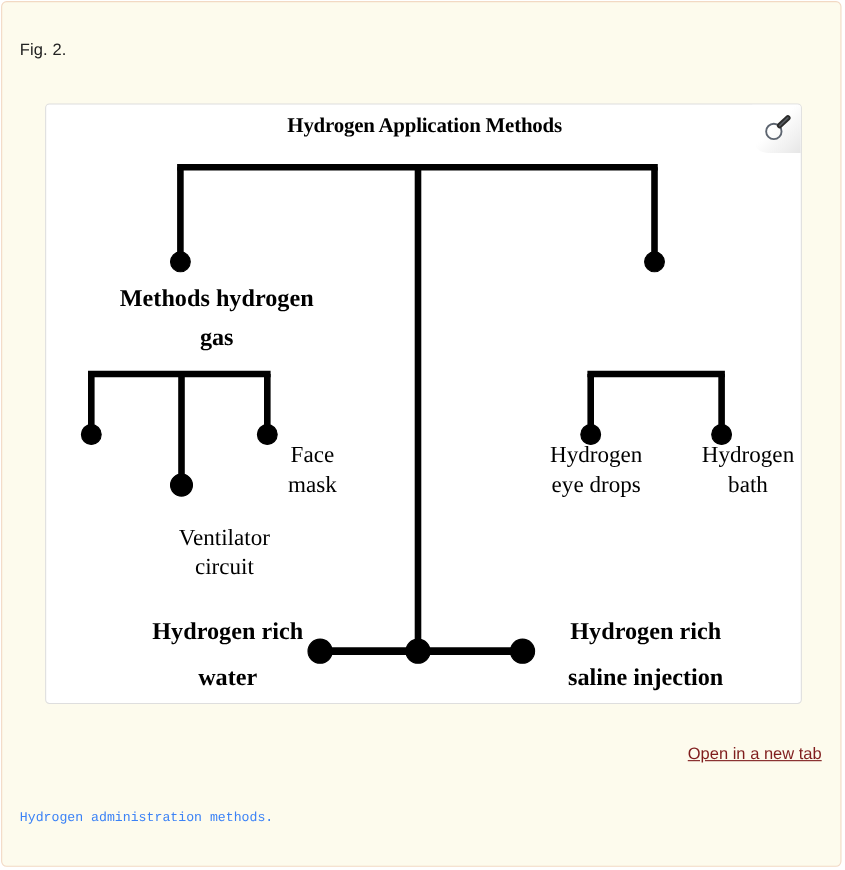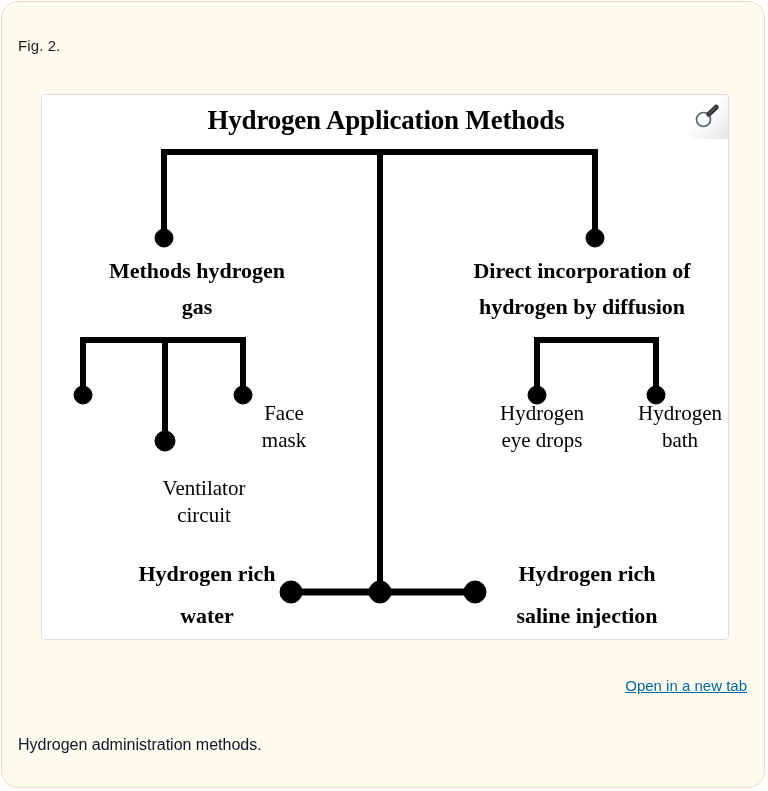--- a/index.html
+++ b/index.html
@@ -18,21 +18,21 @@
   
   #page-frame {
     position: absolute;
     left: 1px;
     top: 1px;
     width: 764px;
     height: 787px;
     box-sizing: border-box;
     background: #fdfbed;
     border: 1px solid #f2d9c4;
-    border-radius: 17px;
+    border-radius: 5px;
   }
 
   
   #fig-label {
     position: absolute;
     left: 16px;
     top: 35px;
     font-family: "Liberation Sans", "DejaVu Sans", sans-serif;
     font-size: 15px;
     color: #222222;
@@ -82,21 +82,21 @@
     text-align: center;
     line-height: 1.30;
     white-space: pre-line;
     font-family: "Liberation Serif", "DejaVu Serif", serif;
   }
   .dtext.bold   { font-weight: bold; }
   .dtext.normal { font-weight: normal; }
 
   #diagram-title {
     left: 0px; top: 8px; width: 688px;
-    font-size: 27px; font-weight: bold; letter-spacing: -0.2px;
+    font-size: 19px; font-weight: bold; letter-spacing: -0.2px;
   }
   #label-inhaling {
     left: 10px; top: 158px; width: 290px;
     font-size: 22px; line-height: 1.65;
   }
   #label-direct {
     left: 390px; top: 158px; width: 300px;
     font-size: 22px; line-height: 1.65;
   }
   #label-nasal      { left:  -6px; top: 305px; width: 170px; font-size: 21px; }
@@ -113,33 +113,33 @@
     font-size: 22px; line-height: 1.90;
   }
 
   
   #open-new-tab {
     position: absolute;
     right: 17px;
     top: 675px;
     font-family: "Liberation Sans", "DejaVu Sans", sans-serif;
     font-size: 15px;
-    color: #0369a1;
+    color: #7f1d1d;
     text-decoration: underline;
     cursor: pointer;
   }
 
   
   #figure-caption {
     position: absolute;
     left: 16px;
     top: 734px;
-    font-family: Liberation Sans, sans-serif;
-    font-size: 16px;
-    color: #0f172a;
+    font-family: Liberation Mono, monospace;
+    font-size: 12px;
+    color: #3b82f6;
   }
 </style>
 </head>
 <body>
 
 <div id="page-frame">
 
   <div id="fig-label">Fig. 2.</div>
 
   <div id="figure-panel">
@@ -176,22 +176,20 @@
         <circle cx="338" cy="497" r="11"></circle>
         <circle cx="433" cy="497" r="11"></circle>
       </g>
     </svg>
 
     <div class="dtext bold" id="diagram-title">Hydrogen Application Methods</div>
 
     <div class="dtext bold" id="label-inhaling">Methods hydrogen
 gas</div>
 
-    <div class="dtext bold" id="label-direct">Direct incorporation of
-hydrogen by diffusion</div>
 
 
     <div class="dtext normal" id="label-ventilator">Ventilator
 circuit</div>
 
     <div class="dtext normal" id="label-facemask">Face
 mask</div>
 
     <div class="dtext normal" id="label-eyedrops">Hydrogen
 eye drops</div>

